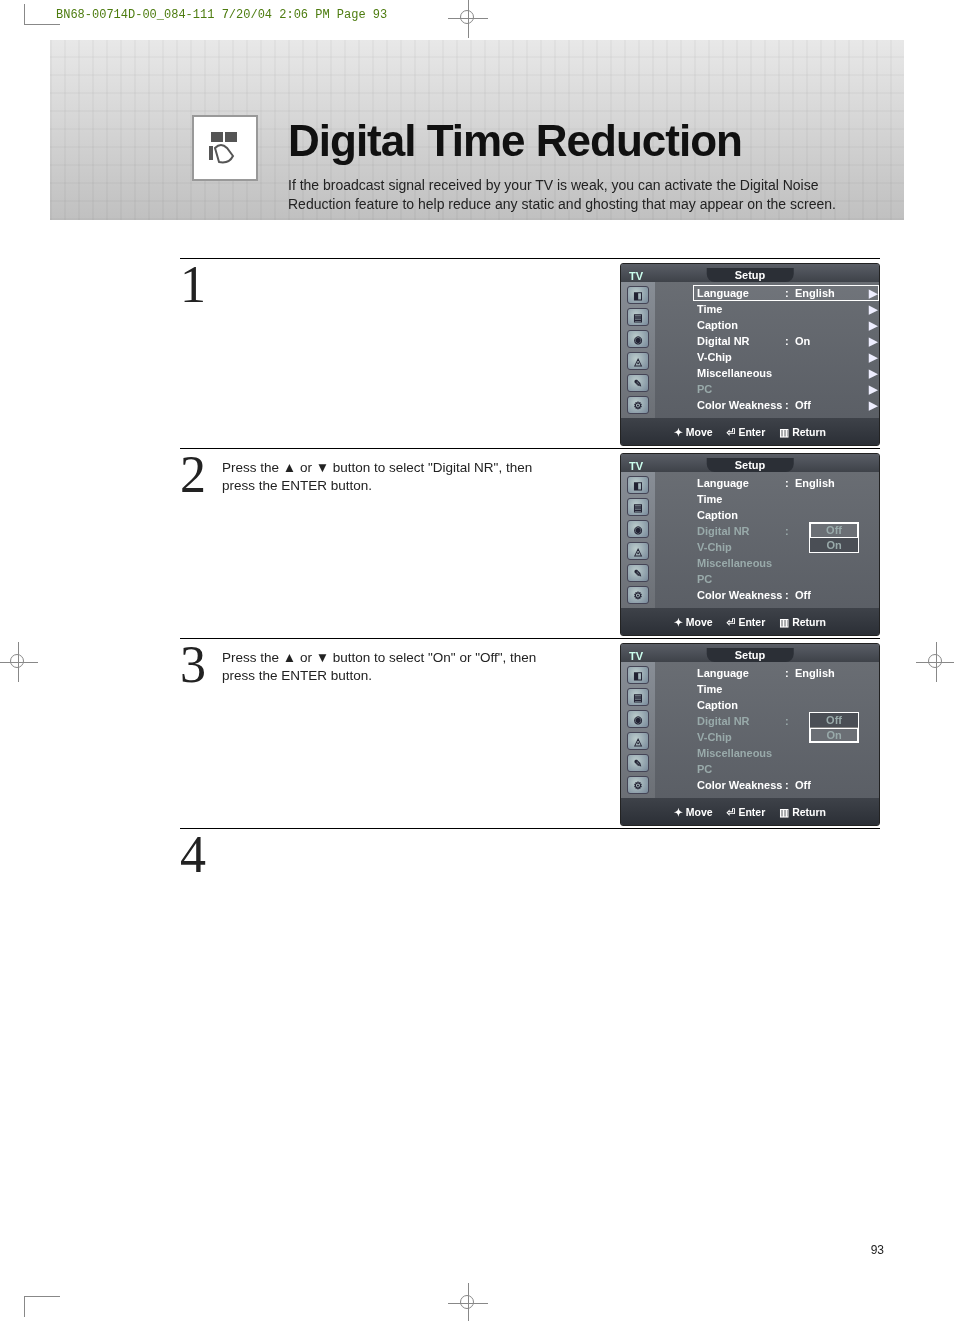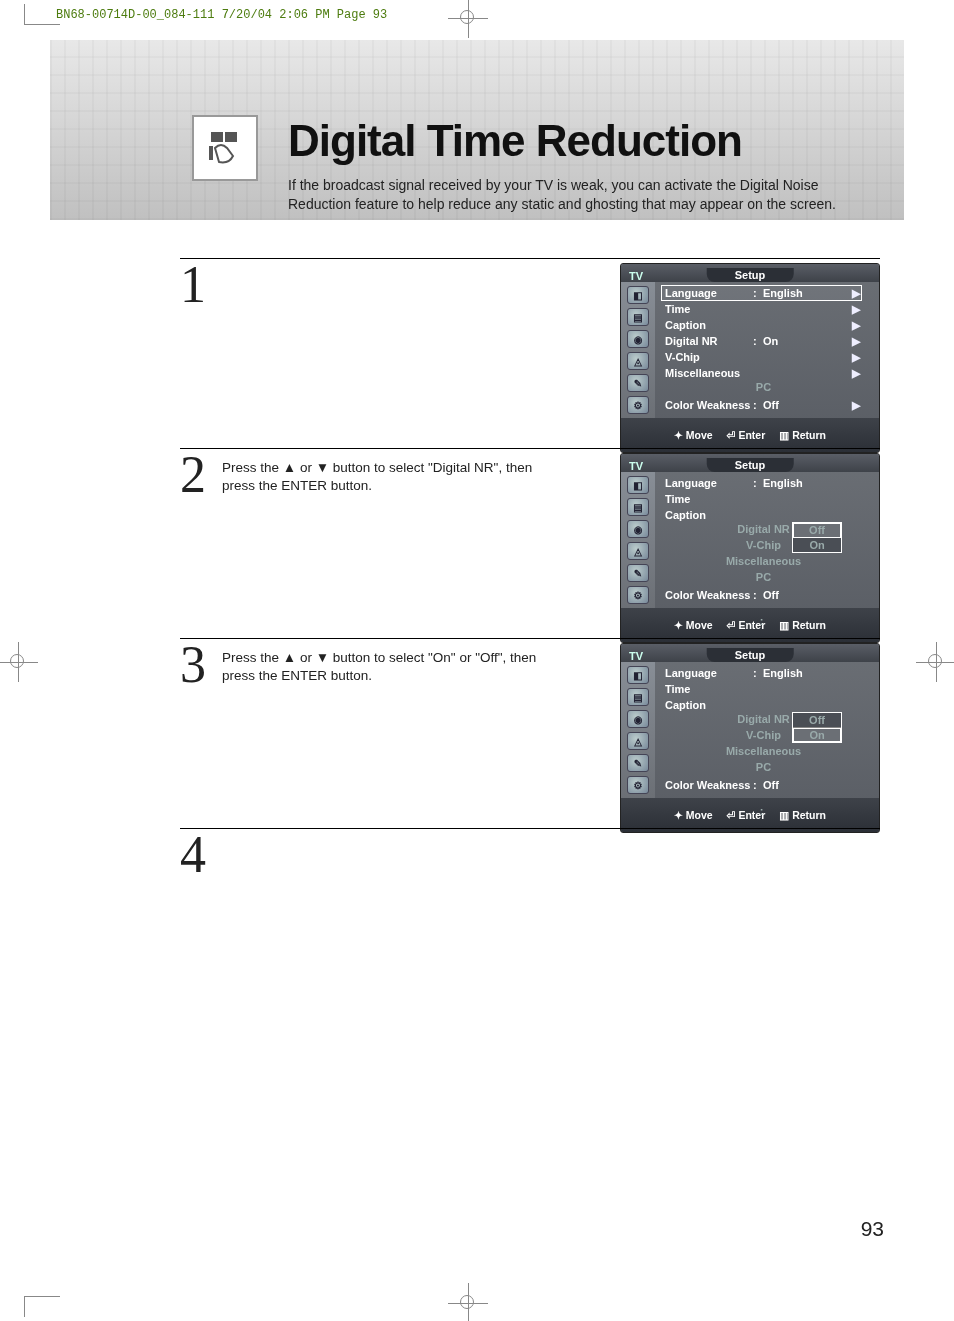--- a/index.html
+++ b/index.html
@@ -148,57 +148,57 @@
     display:flex; flex-direction:column; align-items:center;
     padding:4px 0; gap:4px;
   }
   .osd-ic {
     width:22px; height:18px; border-radius:3px;
     background: radial-gradient(circle at 40% 35%, #bcc, #789);
     border:1px solid #445;
     font-size:10px; display:flex; align-items:center; justify-content:center;
     color:#223;
   }
-  .osd-rows { flex:1; padding:3px 17px 3px 6px; }
+  .osd-rows { flex:1; padding:3px 0 3px 6px;margin-left:32px; }
   .osd-row {
     display:flex; align-items:center;
     height:16px;
     position:relative;
   }
   .osd-row.sel {
     outline:1px solid #fff; outline-offset:-1px;
     background: rgba(255,255,255,0.05);
   }
-  .osd-row.dim { color:#9aa;flex-direction:column; }
+  .osd-row.dim { color:#9aa; }
   .osd-label { flex: 0 0 92px; padding-left:4px; }
   .osd-colon { flex: 0 0 10px; }
   .osd-val { flex:1; }
   .osd-arrow { width:10px; text-align:right; padding-right:2px; color:#eef;}
   .osd-opt-box {
     position:absolute; right:20px; top:-1px;
     display:flex; flex-direction:column;
     border:1px solid #fff;
     background:#4a4e55;
   }
   .osd-opt {
     padding:1px 16px; text-align:center; border-bottom:1px solid #888;
   }
   .osd-opt:last-child{border-bottom:none;}
   .osd-opt.sel { background:#6b6f75; outline:1px solid #fff; outline-offset:-1px;}
   .osd-footer{
-    height:34px;
+    height:27px;
     background: linear-gradient(180deg,#3e4249,#2b2f36);
     display:flex; align-items:center; justify-content:center;
     gap:14px; font-size:10.5px;
   }
   .osd-footer .sym { margin-right:3px; }
 
   .page-num {
-    position:absolute; bottom:80px; right:70px;
-    font-size:21px;
+    position:absolute; bottom:64px; right:70px;
+    font-size:12px;
   }
 </style>
 </head>
 <body>
 
 <div class="crop-header">BN68-00714D-00_084-111  7/20/04  2:06 PM  Page 93</div>
 <div class="regmark reg-top">
     <div class="circ"></div>
   </div>
 <div class="regmark reg-bottom">

